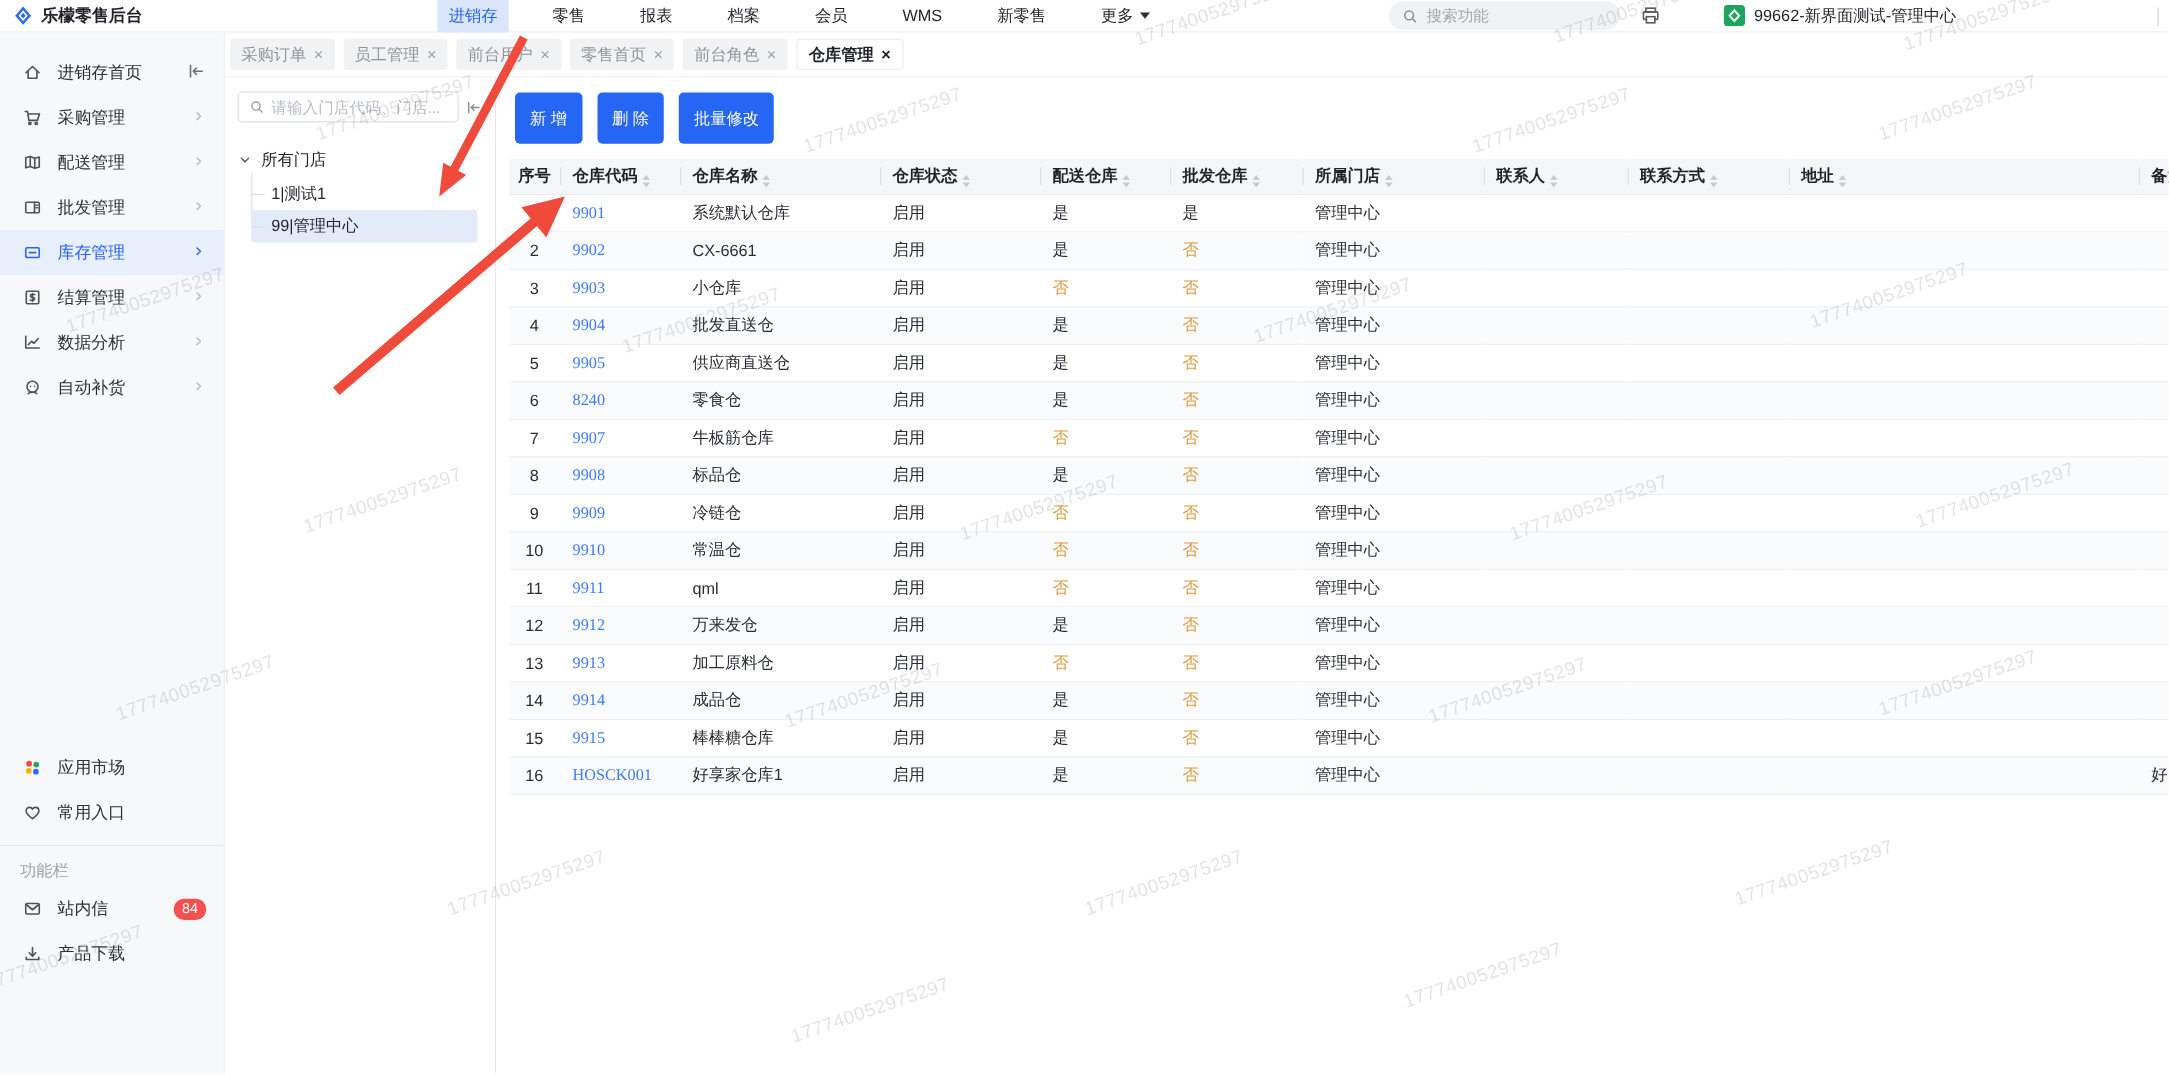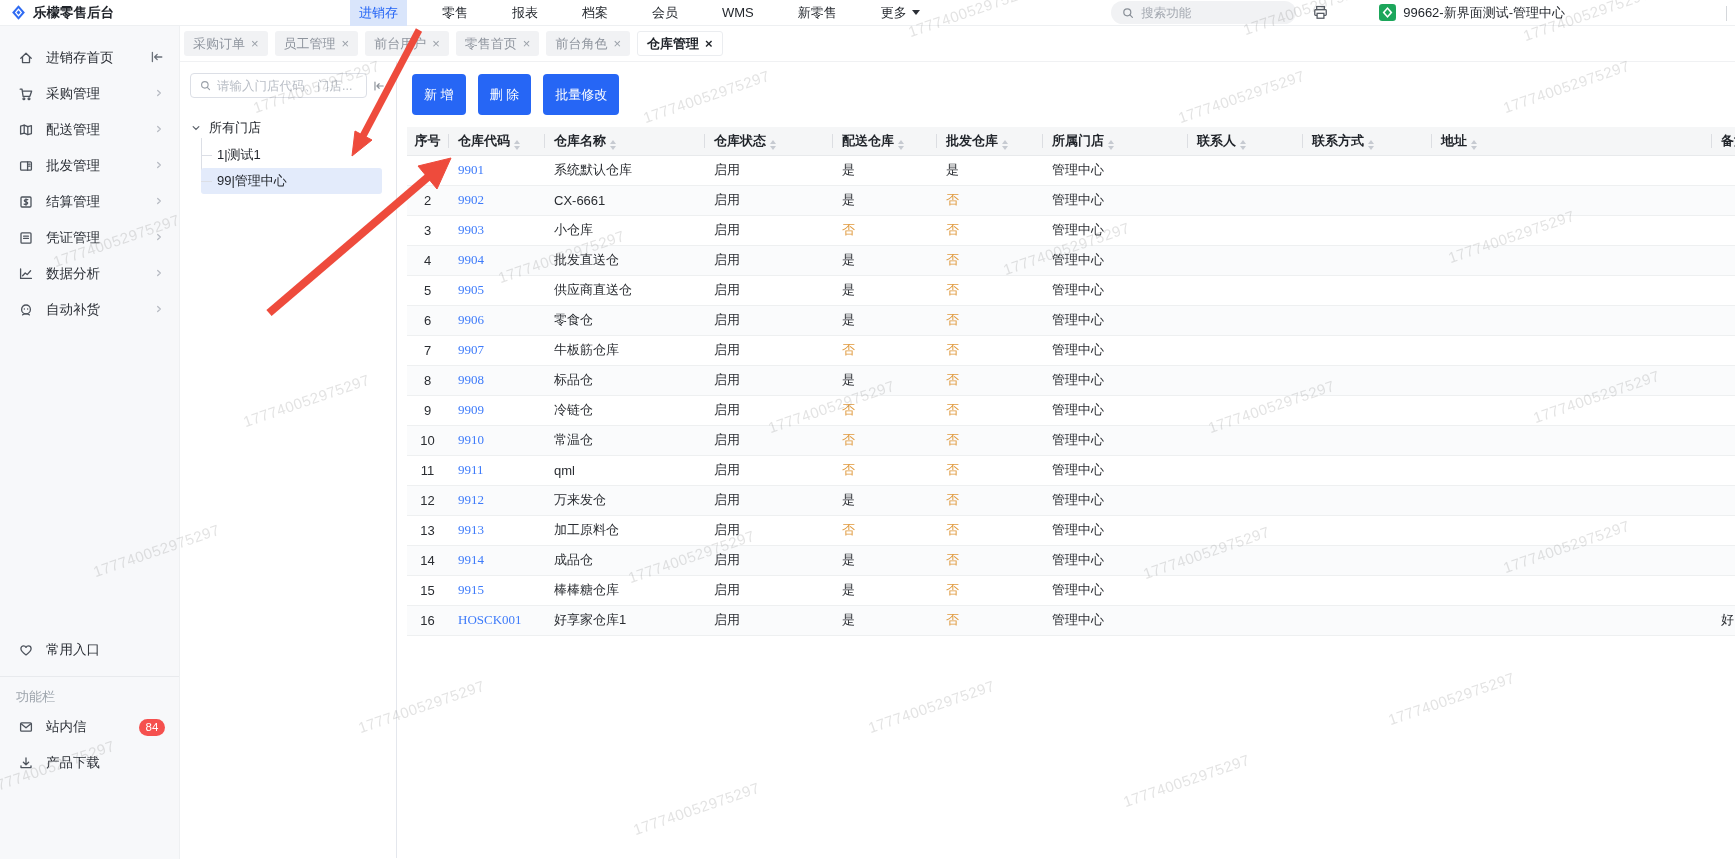--- a/index.html
+++ b/index.html
@@ -218,47 +218,47 @@
               <svg viewBox="0 0 16 16" width="16" height="16" fill="none" stroke="#4d535c" stroke-width="1.3" stroke-linecap="round" stroke-linejoin="round">
                 <rect x="2.6" y="3.8" width="10.8" height="8.4" rx="1"></rect>
                 <path d="M9.6 3.8 V12.2 M10.9 6.2 H12 M10.9 8.2 H12"></path>
               </svg>
             </span>
             <span class="lbl">批发管理</span>
             <span class="trail chev"><svg viewBox="0 0 16 16" width="12" height="12" fill="none" stroke="#b6bac2" stroke-width="1.6" stroke-linecap="round" stroke-linejoin="round">
                 <path d="M6.2 4.6 L9.8 8 L6.2 11.4"></path>
               </svg></span>
           </div>
+          <div class="side-item active">
+            <span class="ic ">
+              <svg viewBox="0 0 16 16" width="16" height="16" fill="none" stroke="#4d535c" stroke-width="1.3" stroke-linecap="round" stroke-linejoin="round">
+                <rect x="2.6" y="4.2" width="10.8" height="7.8" rx="1.2"></rect>
+                <path d="M5.5 8.1 H10.5"></path>
+              </svg>
+            </span>
+            <span class="lbl">库存管理</span>
+            <span class="trail chev"><svg viewBox="0 0 16 16" width="12" height="12" fill="none" stroke="#b6bac2" stroke-width="1.6" stroke-linecap="round" stroke-linejoin="round">
+                <path d="M6.2 4.6 L9.8 8 L6.2 11.4"></path>
+              </svg></span>
+          </div>
           <div class="side-item">
             <span class="ic ">
               <svg viewBox="0 0 16 16" width="16" height="16" fill="none" stroke="#4d535c" stroke-width="1.3" stroke-linecap="round" stroke-linejoin="round">
                 <rect x="3" y="3" width="10" height="10" rx="1"></rect>
                 <path d="M8 4.8 V11.2 M9.8 5.6 C8.6 5.2 6.3 5.4 6.3 6.8 C6.3 8.4 9.7 7.4 9.7 9 C9.7 10.5 7.2 10.6 6.1 10.1"></path>
               </svg>
             </span>
             <span class="lbl">结算管理</span>
             <span class="trail chev"><svg viewBox="0 0 16 16" width="12" height="12" fill="none" stroke="#b6bac2" stroke-width="1.6" stroke-linecap="round" stroke-linejoin="round">
                 <path d="M6.2 4.6 L9.8 8 L6.2 11.4"></path>
               </svg></span>
           </div>
           <div class="side-item">
             <span class="ic ">
               <svg viewBox="0 0 16 16" width="16" height="16" fill="none" stroke="#4d535c" stroke-width="1.3" stroke-linecap="round" stroke-linejoin="round">
-                <rect x="3" y="2.8" width="10" height="10.4" rx="1"></rect>
-                <path d="M5.6 6.2 H10.4 M5.6 8.4 H10.4"></path>
-              </svg>
-            </span>
-            <span class="lbl">凭证管理</span>
-            <span class="trail chev"><svg viewBox="0 0 16 16" width="12" height="12" fill="none" stroke="#b6bac2" stroke-width="1.6" stroke-linecap="round" stroke-linejoin="round">
-                <path d="M6.2 4.6 L9.8 8 L6.2 11.4"></path>
-              </svg></span>
-          </div>
-          <div class="side-item">
-            <span class="ic ">
-              <svg viewBox="0 0 16 16" width="16" height="16" fill="none" stroke="#4d535c" stroke-width="1.3" stroke-linecap="round" stroke-linejoin="round">
                 <path d="M2.6 3 V12.4 H13.4"></path>
                 <path d="M4.6 9.8 L7.2 7 L9.2 8.6 L12.6 4.8"></path>
               </svg>
             </span>
             <span class="lbl">数据分析</span>
             <span class="trail chev"><svg viewBox="0 0 16 16" width="12" height="12" fill="none" stroke="#b6bac2" stroke-width="1.6" stroke-linecap="round" stroke-linejoin="round">
                 <path d="M6.2 4.6 L9.8 8 L6.2 11.4"></path>
               </svg></span>
           </div>
           <div class="side-item">
@@ -269,20 +269,31 @@
               </svg>
             </span>
             <span class="lbl">自动补货</span>
             <span class="trail chev"><svg viewBox="0 0 16 16" width="12" height="12" fill="none" stroke="#b6bac2" stroke-width="1.6" stroke-linecap="round" stroke-linejoin="round">
                 <path d="M6.2 4.6 L9.8 8 L6.2 11.4"></path>
               </svg></span>
           </div>
         </div>
       <div class="side-bottom">
         <div id="side-secondary">
+            <div class="side-item">
+              <span class="ic ">
+                <svg viewBox="0 0 16 16" width="16" height="16">
+                  <circle cx="5.3" cy="4.9" r="2.3" fill="#f0483e"></circle>
+                  <circle cx="11" cy="5.6" r="2.3" fill="#27a85f"></circle>
+                  <circle cx="5" cy="10.7" r="2.3" fill="#f7b500"></circle>
+                  <circle cx="10.7" cy="11.3" r="2.3" fill="#2f6bf2"></circle>
+                </svg>
+              </span>
+              <span class="lbl">应用市场</span>
+            </div>
             <div class="side-item">
               <span class="ic ">
                 <svg viewBox="0 0 16 16" width="16" height="16" fill="none" stroke="#4d535c" stroke-width="1.3" stroke-linecap="round" stroke-linejoin="round">
                   <path d="M8 12.9 C4.9 10.6 2.9 8.9 2.9 6.7 C2.9 5.1 4.1 3.9 5.6 3.9 C6.7 3.9 7.6 4.5 8 5.4 C8.4 4.5 9.3 3.9 10.4 3.9 C11.9 3.9 13.1 5.1 13.1 6.7 C13.1 8.9 11.1 10.6 8 12.9 Z"></path>
                 </svg>
               </span>
               <span class="lbl">常用入口</span>
             </div>
           </div>
         <div class="side-div"></div>
@@ -503,21 +514,21 @@
                     <td><span>是</span></td>
                     <td><span class="no-val">否</span></td>
                     <td>管理中心</td>
                     <td></td>
                     <td></td>
                     <td></td>
                     <td></td>
                   </tr>
                   <tr class="even">
                     <td class="c-center">6</td>
-                    <td class="code">9906</td>
+                    <td class="code">8240</td>
                     <td>零食仓</td>
                     <td>启用</td>
                     <td><span>是</span></td>
                     <td><span class="no-val">否</span></td>
                     <td>管理中心</td>
                     <td></td>
                     <td></td>
                     <td></td>
                     <td></td>
                   </tr>

